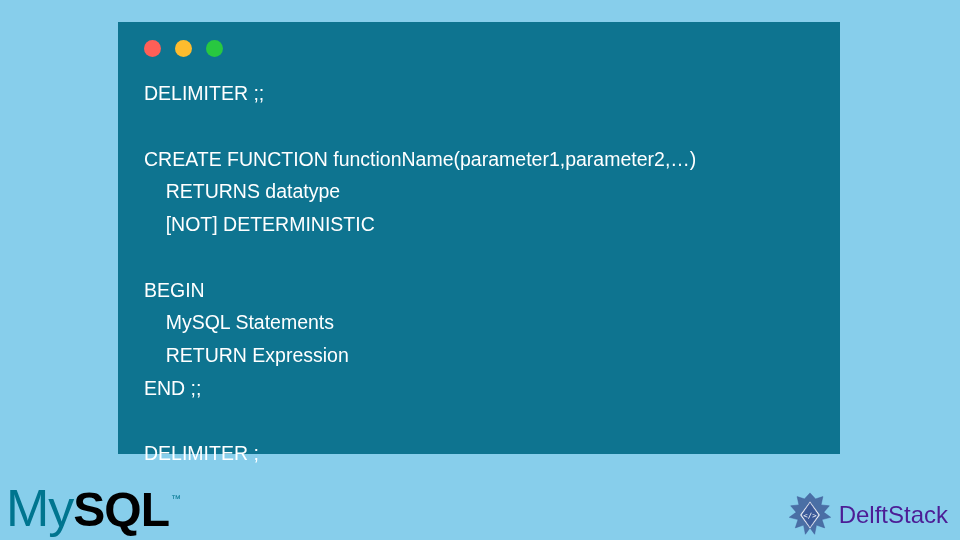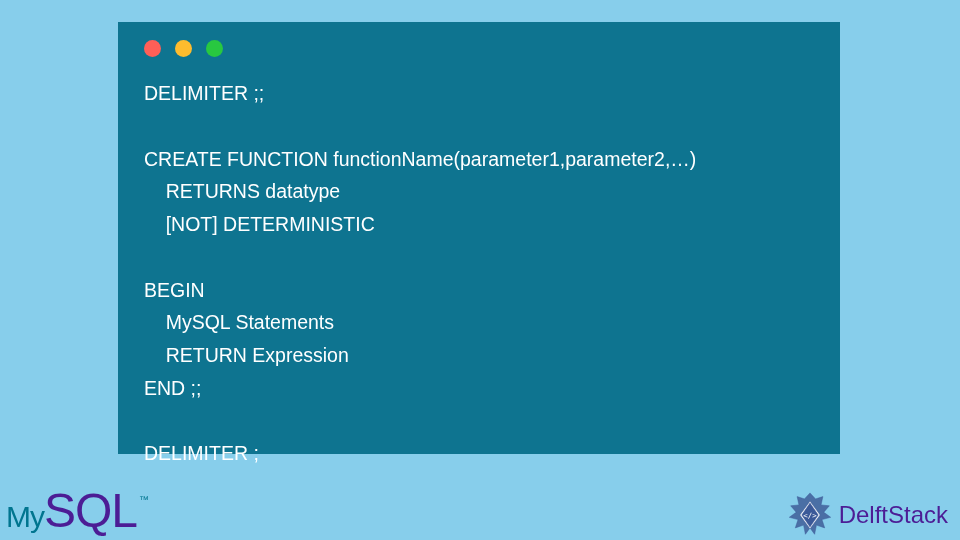--- a/index.html
+++ b/index.html
@@ -52,27 +52,27 @@
       padding: 0 12px 2px 6px;
     }
     .mysql-logo {
       display: flex;
       align-items: baseline;
       font-weight: 400;
       font-family: Arial, Helvetica, sans-serif;
     }
     .mysql-my {
       color: #00758f;
-      font-size: 30px;
+      font-size: 52px;
       letter-spacing: -1px;
     }
     .mysql-sql {
-      color: #4c1d95;
+      color: #000000;
       font-size: 48px;
-      font-weight: 400;
+      font-weight: 700;
       letter-spacing: -1px;
     }
     .mysql-tm {
       color: #00758f;
       font-size: 10px;
       margin-left: 2px;
       position: relative;
       top: -24px;
     }
     .delft-wrap {

